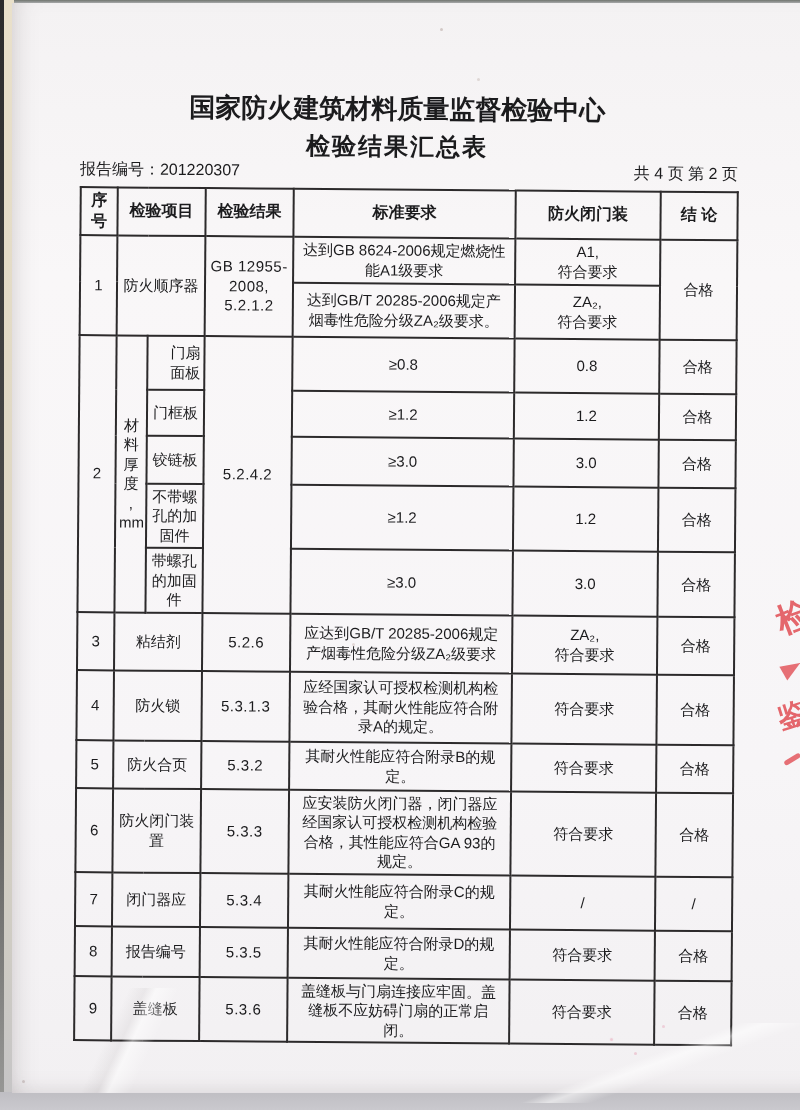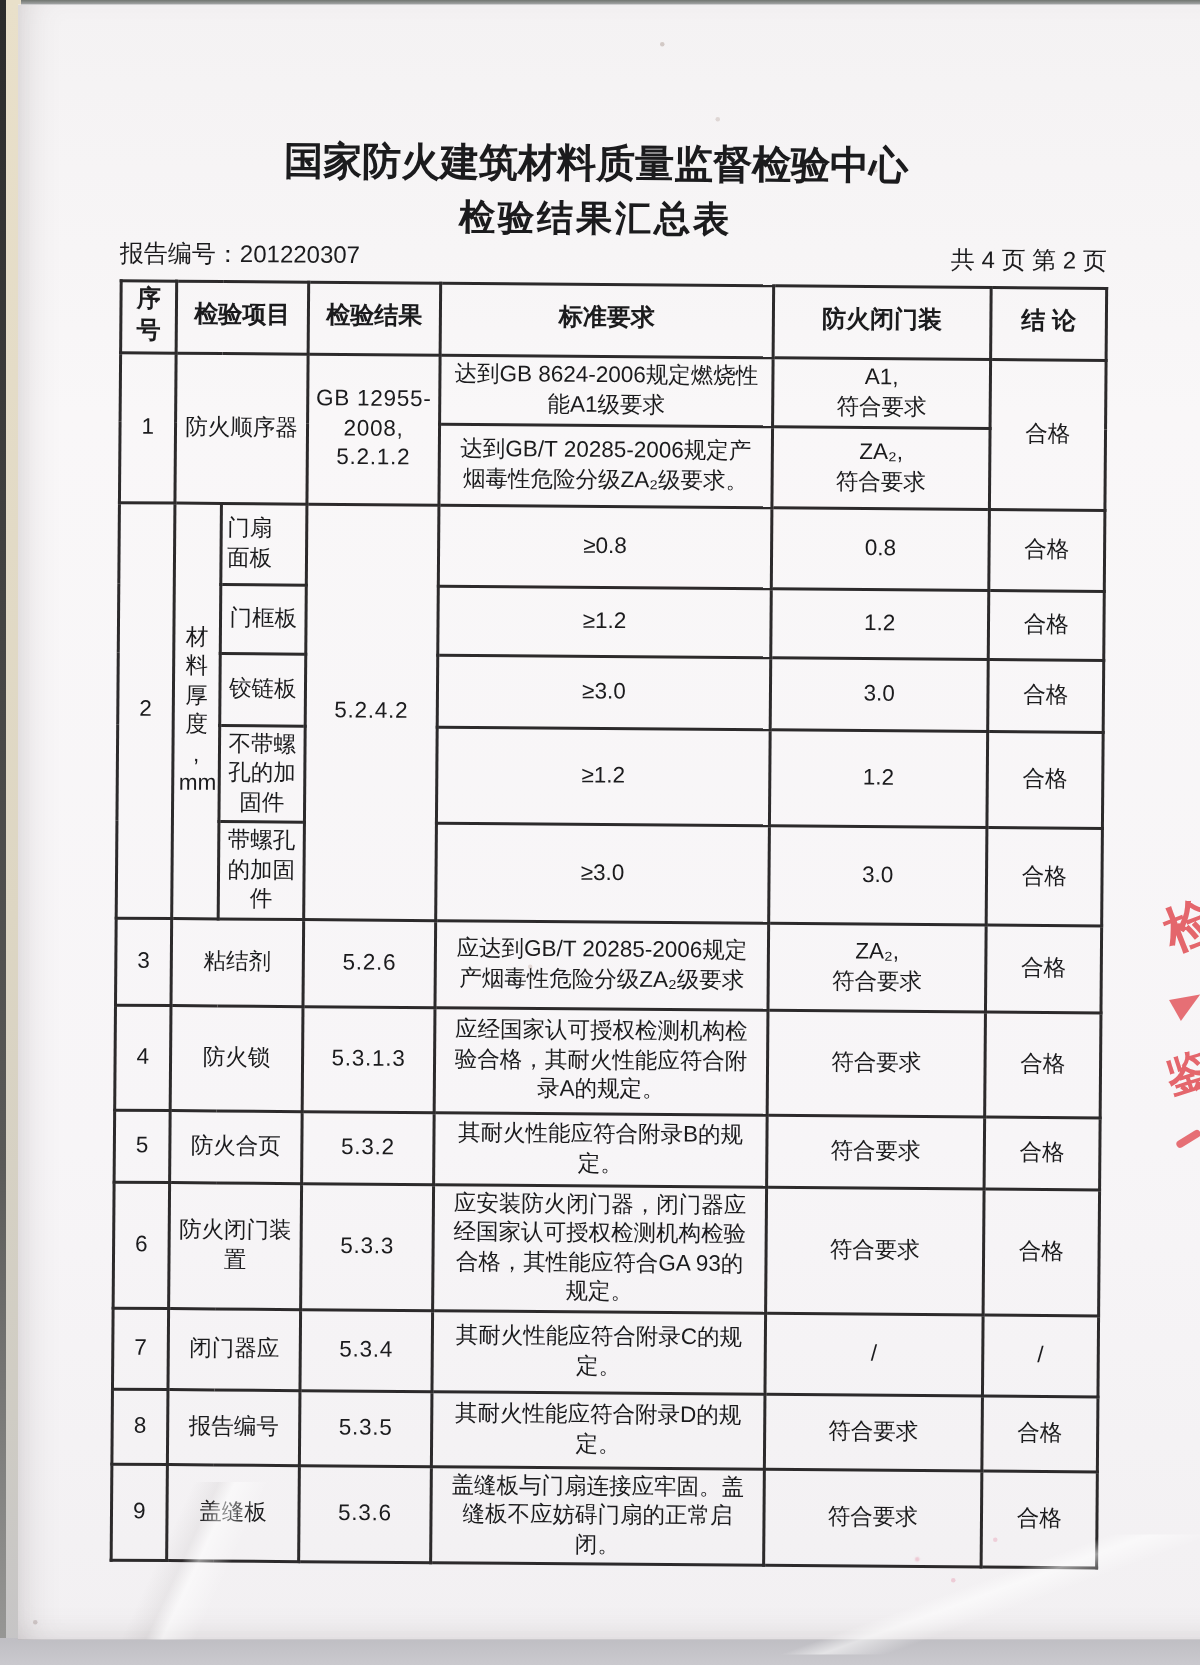--- a/index.html
+++ b/index.html
@@ -44,21 +44,21 @@
     border:2px solid #2c2a2b;
     padding:2px 3px;
     font-size:15px;line-height:1.3;
     text-align:center;vertical-align:middle;
     white-space:pre-line;
     overflow:hidden;
   }
   table.report th{font-weight:700;font-size:16px;}
   td.al{text-align:left;padding-left:7px;padding-right:5px;}
   td.name{font-size:14px;line-height:1.25;text-align:left;padding-left:5px;}
-  td.name.ctr{text-align:left;}
+  td.name.ctr{text-align:right;}
   td.vlabel{font-size:15px;line-height:1.5;}
   td.clause{letter-spacing:.5px;}
 
   
   .stamp-zone{position:absolute;left:762px;top:585px;width:46px;height:210px;pointer-events:none;}
   .stamp-frag{position:absolute;color:#e14e54;opacity:.85;font-weight:700;}
   .frag1{left:6px;top:6px;font-size:34px;transform:rotate(-22deg);}
   .frag2{left:12px;top:72px;width:0;height:0;border-left:20px solid #e14e54;border-top:7px solid transparent;border-bottom:9px solid transparent;transform:rotate(-30deg);opacity:.8;}
   .frag3{left:8px;top:108px;font-size:28px;transform:rotate(-18deg);}
   .frag4{left:14px;top:168px;width:18px;height:5px;background:#e14e54;border-radius:3px;transform:rotate(-32deg);opacity:.8;}

